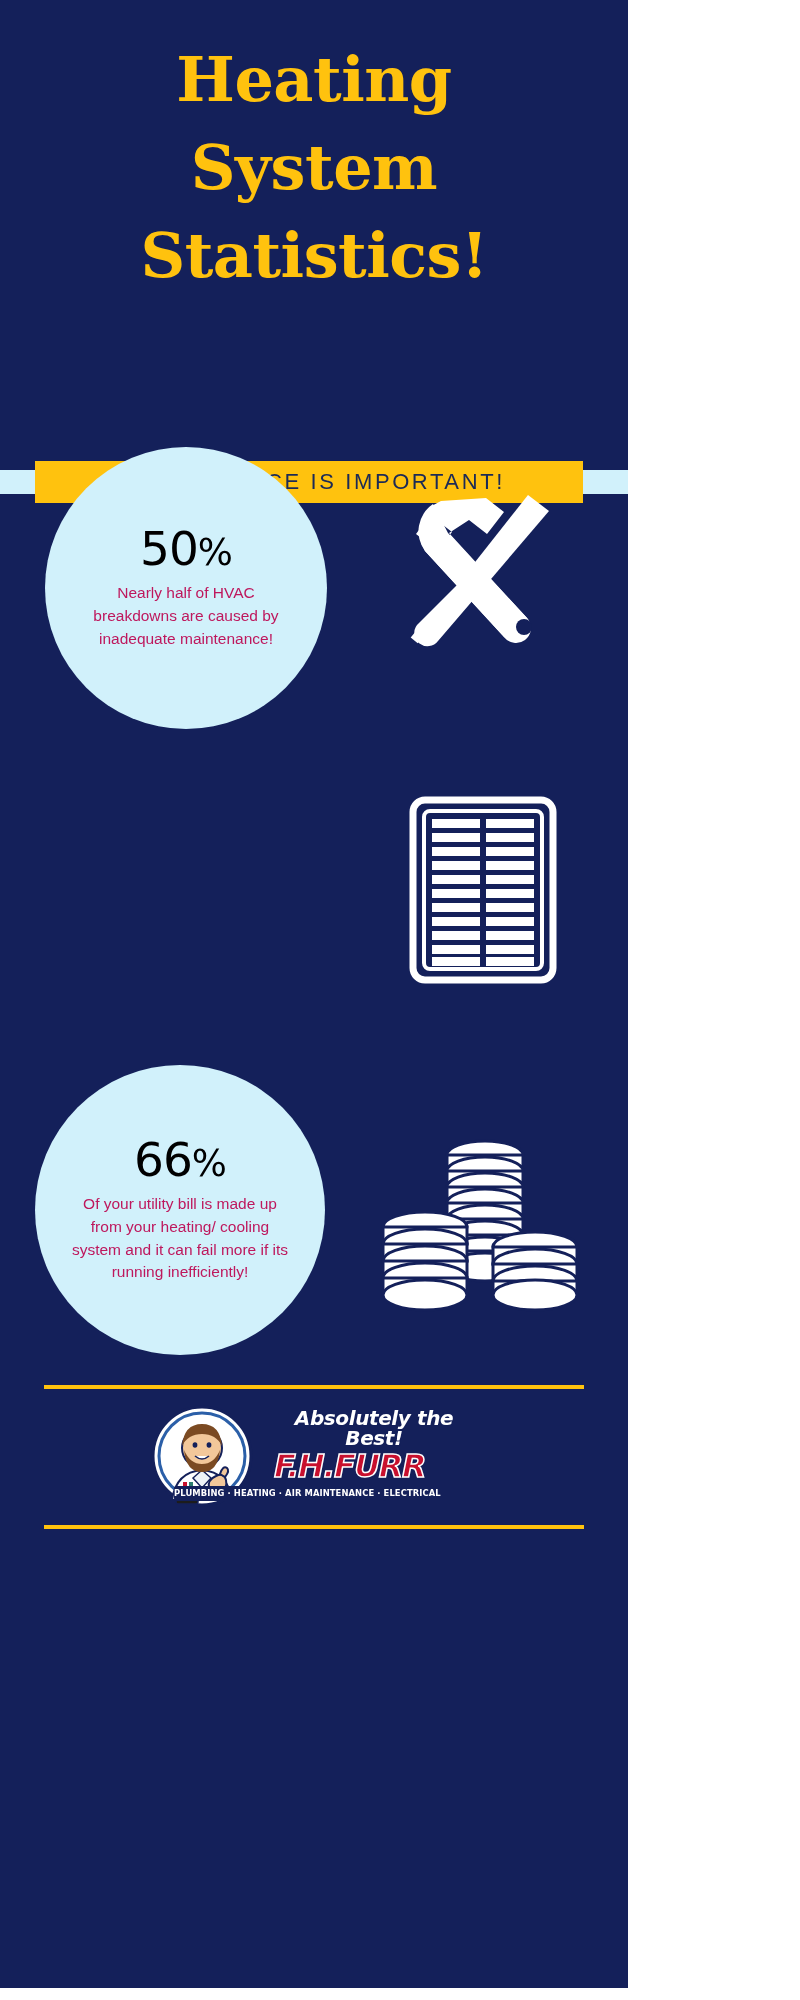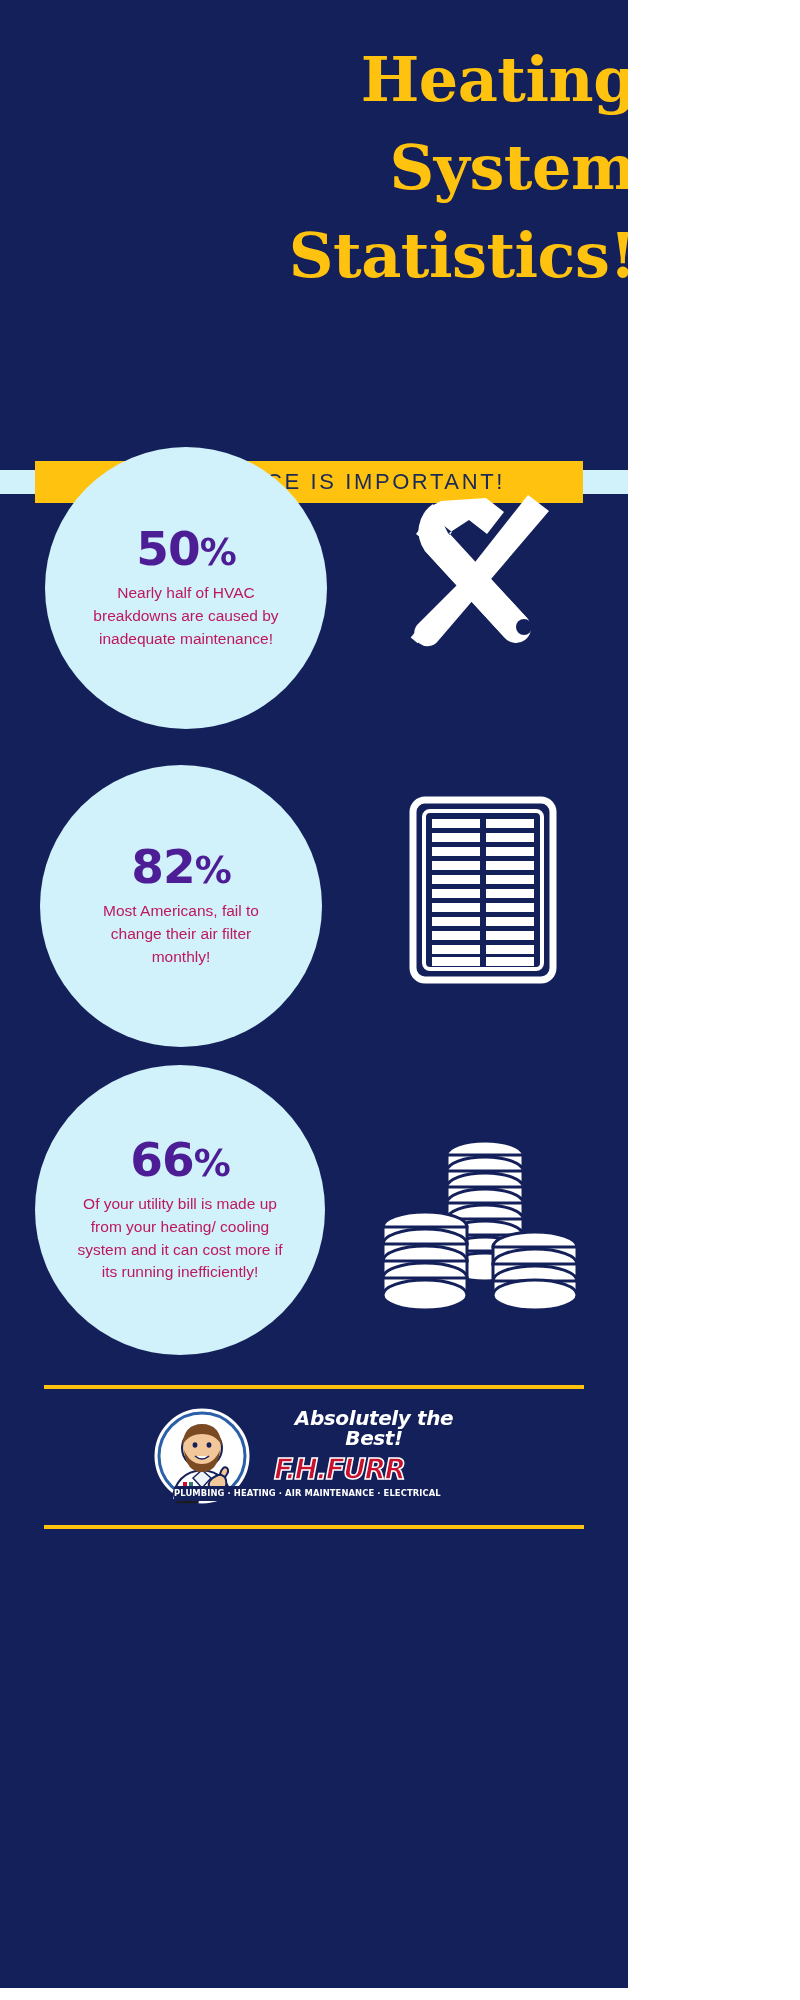--- a/index.html
+++ b/index.html
@@ -25,24 +25,24 @@
     top: 0;
     width: 628px;
     height: 1988px;
     background: #14205a;
     overflow: hidden;
   }
 
   
   .title-block {
     position: absolute;
-    left: 8px;
+    left: 0;
     top: 36px;
     width: 628px;
-    text-align: right;
+    text-align: center;
   }
   .title-line {
     font-family: "DejaVu Serif", "Liberation Serif", serif;
     font-weight: bold;
     font-size: 62px;
     line-height: 1.42;
     color: #ffc20e;
     letter-spacing: -0.5px;
   }
 
@@ -101,24 +101,24 @@
     align-items: center;
     justify-content: center;
     box-sizing: border-box;
   }
   .circle.c1 { left: 45px; top: 0px;  width: 282px; height: 282px; padding: 0 42px; }
   .circle.c2 { left: 40px; top: 0px;  width: 282px; height: 282px; padding: 0 42px; }
   .circle.c3 { left: 35px; top: 0px;  width: 290px; height: 290px; padding: 0 34px; }
 
   .pct {
     font-family: "DejaVu Sans", sans-serif;
-    font-weight: bold;
+    font-weight: normal;
     font-size: 47px;
     line-height: 1;
-    color: #4c1d95;
+    color: #000000;
     letter-spacing: -1px;
     margin-bottom: 10px;
   }
   .pct .sym { font-size: 37px; }
   .stat-desc {
     font-family: "Liberation Sans", sans-serif;
     font-size: 15.5px;
     line-height: 1.48;
     color: #be185d;
     text-align: center;
@@ -174,25 +174,25 @@
     letter-spacing: -0.4px;
     text-shadow: 1px 1px 0 #14205a, -1px 1px 0 #14205a, 1px -1px 0 #14205a, -1px -1px 0 #14205a;
     line-height: 1;
     margin-left: 20px;
     text-align: center;
   }
   .logo-brand {
     font-family: "DejaVu Sans", sans-serif;
     font-weight: bold;
     font-style: italic;
-    font-size: 28px;
+    font-size: 32px;
     color: #c8102e;
     letter-spacing: -1.5px;
     line-height: 1;
-    margin-top: 8px;
+    margin-top: 2px;
     margin-left: 28px;
     -webkit-text-stroke: 1.5px #ffffff;
     text-shadow: 2px 2px 0 #14205a;
   }
   .logo-services {
     position: absolute;
     left: 24px;
     top: 86px;
     width: 212px;
     background: #14205a;
@@ -242,24 +242,20 @@
             <path d="M63 24 a34 34 0 0 0 -16 50 L126 160 a15 15 0 0 0 24 -18 L71 56 l20 -13 18 14 17 -22 -18 -14 z
                      M52 38 l22 17 -14 19 -22 -17 z"></path>
             <path d="M55 27 a33 33 0 0 0 -8 47 l79 86 a15 15 0 0 0 23 -19 L70 56 z"></path>
             <circle cx="146" cy="150" r="8" fill="#14205a"></circle>
           </g>
         </svg>
       </div>
     </div>
 
     <div class="stat-row r2">
-      <div class="circle c2">
-        <div class="pct"><span>82</span><span class="sym">%</span></div>
-        <div class="stat-desc">Most Americans, fail to change their air filter monthly!</div>
-      </div>
       <div class="icon-box icon-filter">
         <svg viewBox="0 0 150 190" width="150" height="190" aria-hidden="true">
           <rect x="5" y="5" width="140" height="180" rx="12" ry="12" fill="none" stroke="#ffffff" stroke-width="7"></rect>
           <rect x="16" y="16" width="118" height="158" rx="6" ry="6" fill="none" stroke="#ffffff" stroke-width="4"></rect>
           <g fill="#ffffff">
             <rect x="24" y="24" width="48" height="9"></rect>
               <rect x="78" y="24" width="48" height="9"></rect>
             <rect x="24" y="38" width="48" height="9"></rect>
               <rect x="78" y="38" width="48" height="9"></rect>
             <rect x="24" y="52" width="48" height="9"></rect>
@@ -281,21 +277,21 @@
             <rect x="24" y="162" width="48" height="9"></rect>
               <rect x="78" y="162" width="48" height="9"></rect>
           </g>
         </svg>
       </div>
     </div>
 
     <div class="stat-row r3">
       <div class="circle c3">
         <div class="pct"><span>66</span><span class="sym">%</span></div>
-        <div class="stat-desc">Of your utility bill is made up from your heating/ cooling system and it can cost more if its running inefficiently!</div>
+        <div class="stat-desc">Of your utility bill is made up from your heating/ cooling system and it can fail more if its running inefficiently!</div>
       </div>
       <div class="icon-box icon-coins">
         <svg viewBox="0 0 210 180" width="210" height="180" aria-hidden="true">
           <g fill="#ffffff" stroke="#14205a" stroke-width="3">
 
             <g>
               <ellipse cx="112" cy="20" rx="38" ry="14"></ellipse>
               <rect x="74" y="20" width="76" height="16"></rect>
                 <ellipse cx="112" cy="36" rx="38" ry="14"></ellipse>
               <rect x="74" y="36" width="76" height="16"></rect>

